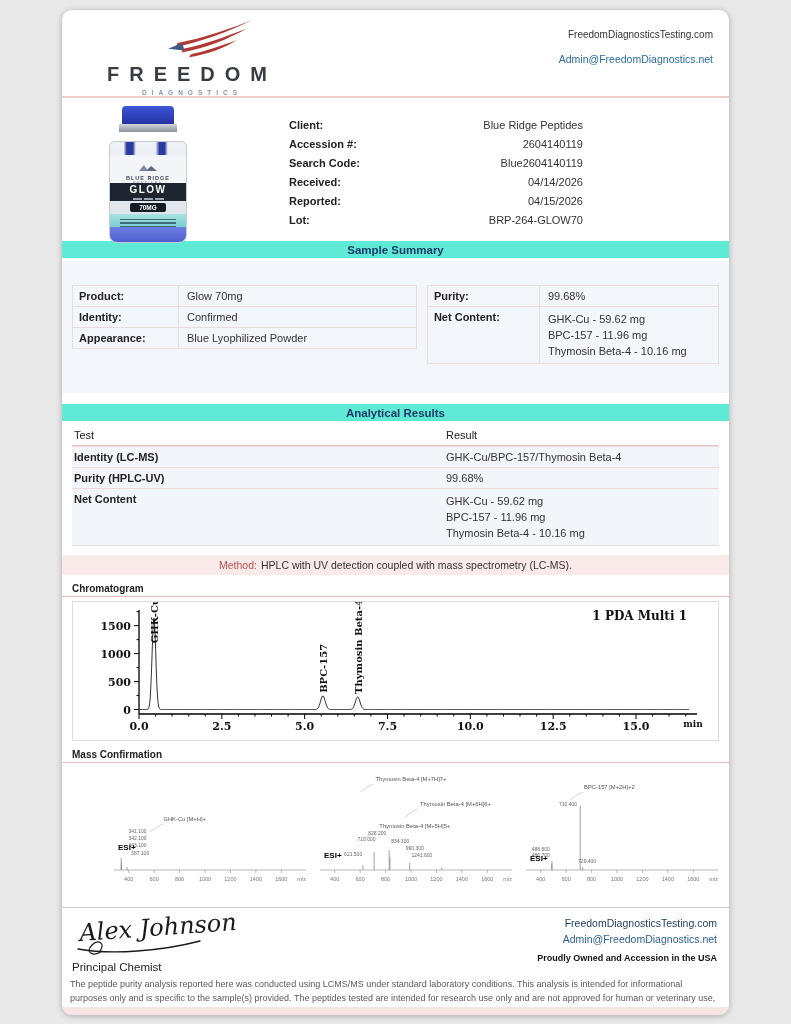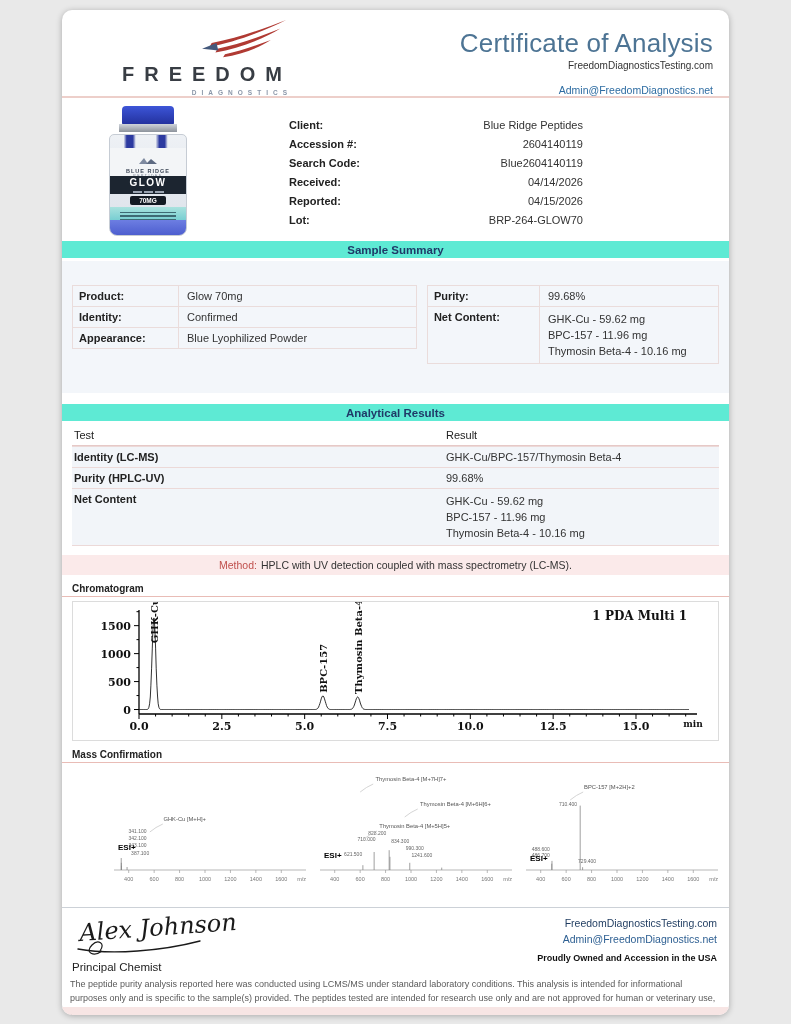--- a/index.html
+++ b/index.html
@@ -1,39 +1,39 @@
 <!DOCTYPE html>
 <html><head>
 <meta charset="utf-8">
 <style>
   html,body{margin:0;padding:0;}
   body{width:791px;height:1024px;background:#e9e9e9;font-family:"Liberation Sans",sans-serif;position:relative;overflow:hidden;}
   .card{position:absolute;left:62px;top:10px;width:667px;height:1005px;background:#ffffff;border-radius:10px;
         box-shadow:0 1px 6px rgba(0,0,0,.28);overflow:hidden;}
   
   .header{height:86px;display:flex;justify-content:space-between;padding:10px 16px 0 30px;box-sizing:border-box;}
-  .logo{display:flex;flex-direction:column;align-items:flex-end;width:200px;}
+  .logo{display:flex;flex-direction:column;align-items:center;width:200px;}
   .logo svg{margin-left:40px;}
   .logo-name{font-size:20px;font-weight:bold;letter-spacing:10px;color:#383d44;margin-top:1px;}
   .logo-sub{font-size:6.5px;font-weight:bold;letter-spacing:5px;color:#8a96a8;margin-top:3px;}
   .header-right{text-align:right;padding-top:8px;}
   .coa-title{font-size:26px;color:#4d7494;letter-spacing:.2px;}
   .coa-site{font-size:10px;color:#333;margin-top:1px;}
   .coa-email{font-size:10.5px;color:#2d6ca2;margin-top:13px;}
   .rule-pink{height:2px;background:#edcfca;}
   
   .client{height:140px;display:flex;padding:8px 0 0 36px;box-sizing:border-box;}
   .info-grid{margin-left:auto;margin-right:146px;margin-top:10px;display:grid;grid-template-columns:112px 172px;column-gap:10px;align-content:start;}
   .info-grid .lbl{font-weight:bold;font-size:11px;color:#222;line-height:19px;}
   .info-grid .val{font-size:11px;color:#333;text-align:right;line-height:19px;}
   
   .vial{width:100px;height:130px;position:relative;}
   .vial-cap{width:52px;height:19px;margin:0 auto;border-radius:4px 4px 2px 2px;background:linear-gradient(180deg,#3d55d8,#22309c);}
   .vial-crimp{width:58px;height:8px;margin:-1px auto 0;background:linear-gradient(180deg,#cfd4da,#8d939c);}
-  .vial-body{width:76px;height:100px;margin:2px auto;border:1px solid #c6ccd4;border-radius:5px 5px 8px 8px;
+  .vial-body{width:76px;height:100px;margin:9px auto;border:1px solid #c6ccd4;border-radius:5px 5px 8px 8px;
              background:linear-gradient(180deg,#eef1f5,#dbe1e9);overflow:hidden;position:relative;}
   .vial-glass-top{height:13px;background:
       linear-gradient(90deg,transparent 18%,#2c3aa0 22%,#2c3aa0 30%,transparent 34%,transparent 60%,#2c3aa0 65%,#2c3aa0 72%,transparent 76%);}
   .vial-label{position:absolute;top:13px;left:0;right:0;bottom:15px;display:flex;flex-direction:column;}
   .vl-top{background:#f3f5f7;height:26px;text-align:center;padding-top:2px;}
   .vl-brand{font-size:5.5px;font-weight:bold;letter-spacing:1px;color:#3c4656;}
   .vl-sub{font-size:3.5px;letter-spacing:1.5px;color:#6c7686;}
   .vl-glow{background:#1c2530;color:#fff;text-align:center;font-size:10px;font-weight:bold;letter-spacing:1.5px;line-height:14px;height:14px;}
   .vl-microrow{height:5px;background:#1c2530;display:flex;justify-content:center;gap:2px;align-items:center;}
   .vl-microrow i{display:block;width:9px;height:1.5px;background:#9aa4b2;}
@@ -95,21 +95,20 @@
       <svg width="92" height="42" viewBox="0 0 96 44">
         <path d="M10 28 C34 24 66 12 90 0 C70 8 40 19 12 24 Z" fill="#b03a33"></path>
         <path d="M16 34 C40 30 66 20 84 9 C64 17 40 26 18 30 Z" fill="#b03a33"></path>
         <path d="M24 39 C44 36 62 29 74 21 C58 27 40 33 26 36 Z" fill="#b03a33"></path>
         <path d="M2 30 L17 24 L19 32 Z" fill="#44597c"></path>
       </svg>
       <div class="logo-name">FREEDOM</div>
       <div class="logo-sub">DIAGNOSTICS</div>
     </div>
     <div class="header-right">
-      <div class="coa-title">Certificate of Analysis</div>
       <div class="coa-site">FreedomDiagnosticsTesting.com</div>
       <div class="coa-email">Admin@FreedomDiagnostics.net</div>
     </div>
   </div>
   <div class="rule-pink"></div>
 
   <div class="client">
     <div class="vial">
       <div class="vial-cap"></div>
       <div class="vial-crimp"></div>

